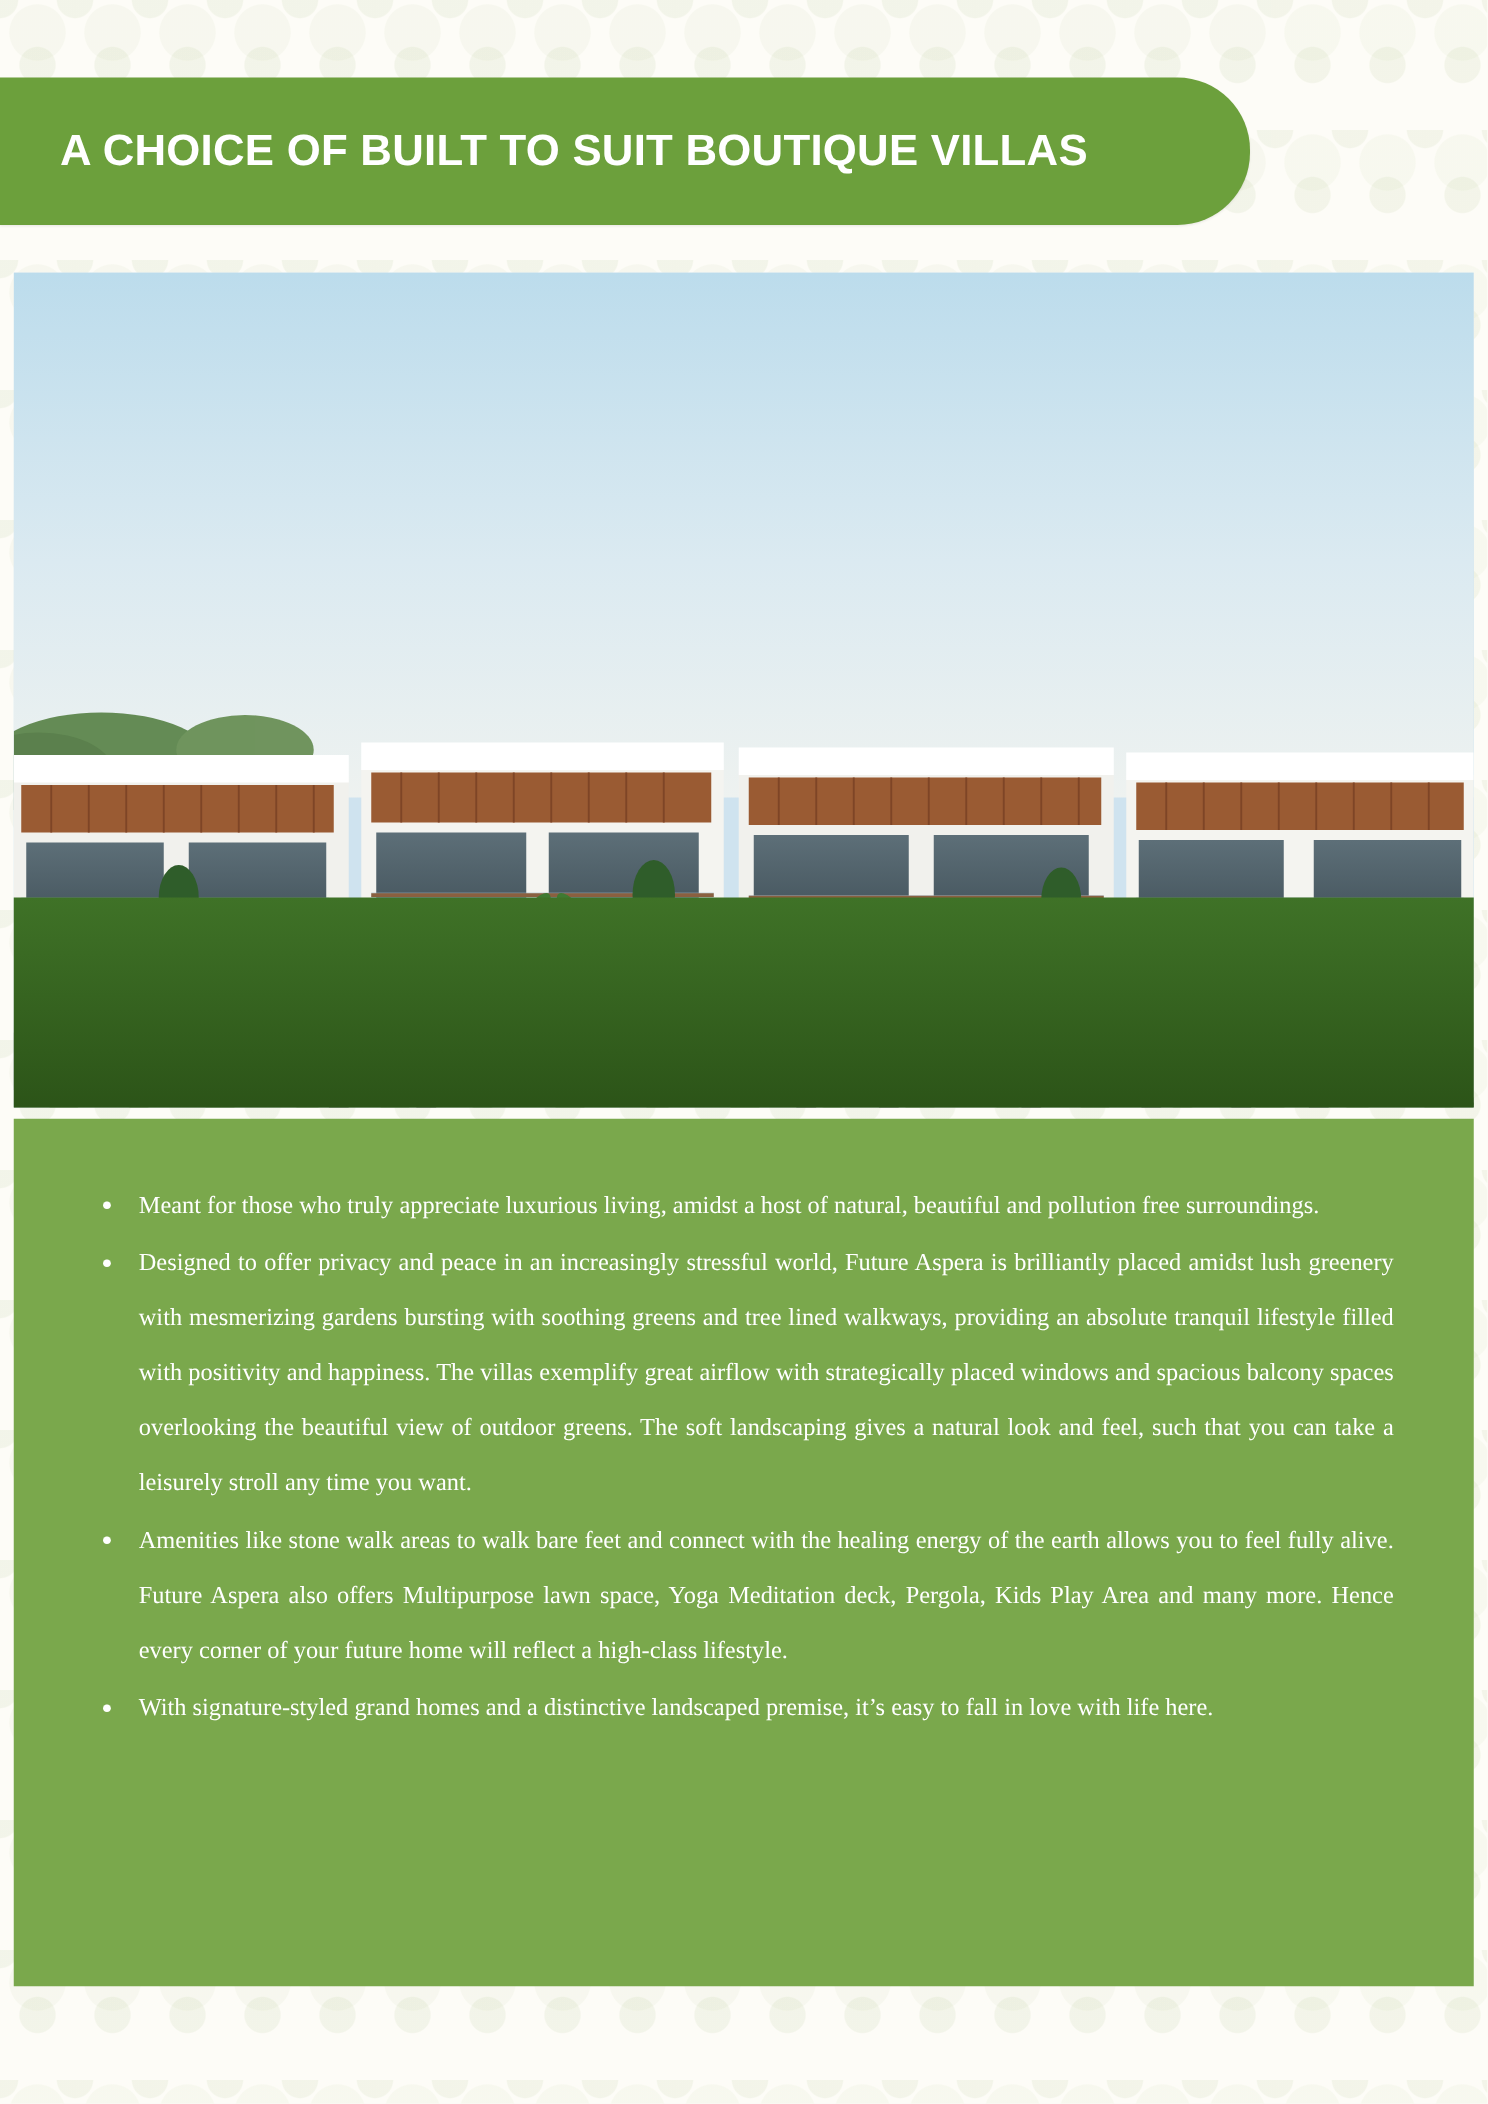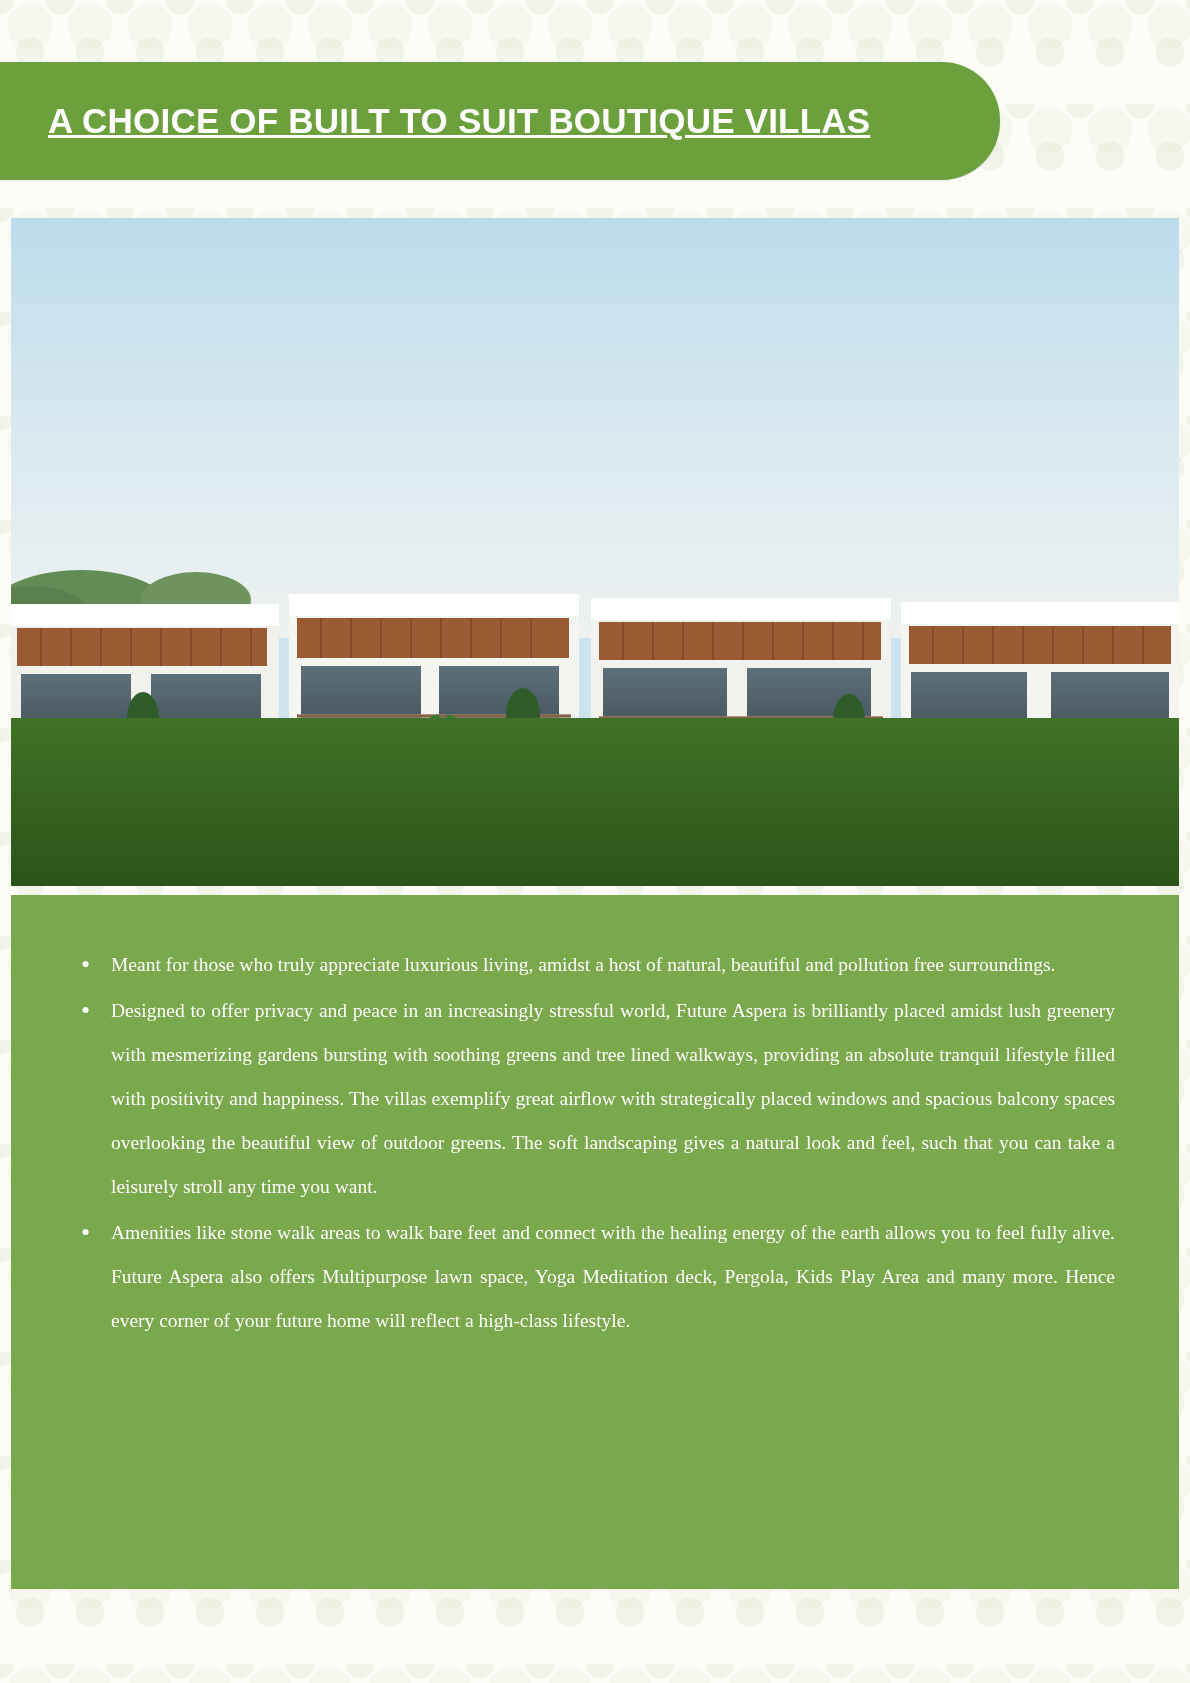--- a/index.html
+++ b/index.html
@@ -51,21 +51,20 @@
     align-items: center;
     box-shadow: 0 1px 2px rgba(0,0,0,0.08);
   }
   .header-title {
     color: #ffffff;
     font-size: 35px;
     font-weight: bold;
     letter-spacing: 0.2px;
     padding-left: 48px;
     white-space: nowrap;
-    text-decoration: underline;
   }
 
   
   .hero {
     position: absolute;
     left: 11px;
     top: 218px;
     width: 1168px;
     height: 668px;
     overflow: hidden;
@@ -373,16 +372,17 @@
 
   </div>
 
   <div style="position:absolute;left:11px;top:718px;width:1168px;height:168px;background:linear-gradient(#3f7227,#2c5418);"></div>
 
   <div class="content-panel">
     <ul class="bullet-list">
       <li class="bullet-item">Meant for those who truly appreciate luxurious living, amidst a host of natural, beautiful and pollution free surroundings.</li>
       <li class="bullet-item">Designed to offer privacy and peace in an increasingly stressful world, Future Aspera is brilliantly placed amidst lush greenery with mesmerizing gardens bursting with soothing greens and tree lined walkways, providing an absolute tranquil lifestyle filled with positivity and happiness. The villas exemplify great airflow with strategically placed windows and spacious balcony spaces overlooking the beautiful view of outdoor greens. The soft landscaping gives a natural look and feel, such that you can take a leisurely stroll any time you want.</li>
       <li class="bullet-item">Amenities like stone walk areas to walk bare feet and connect with the healing energy of the earth allows you to feel fully alive. Future Aspera also offers Multipurpose lawn space, Yoga Meditation deck, Pergola, Kids Play Area and many more. Hence every corner of your future home will reflect a high-class lifestyle.</li>
+      <li class="bullet-item">With signature-styled grand homes and a distinctive landscaped premise, it’s easy to fall in love with life here.</li>
     </ul>
   </div>
 
 </div>
 
 </body></html>

